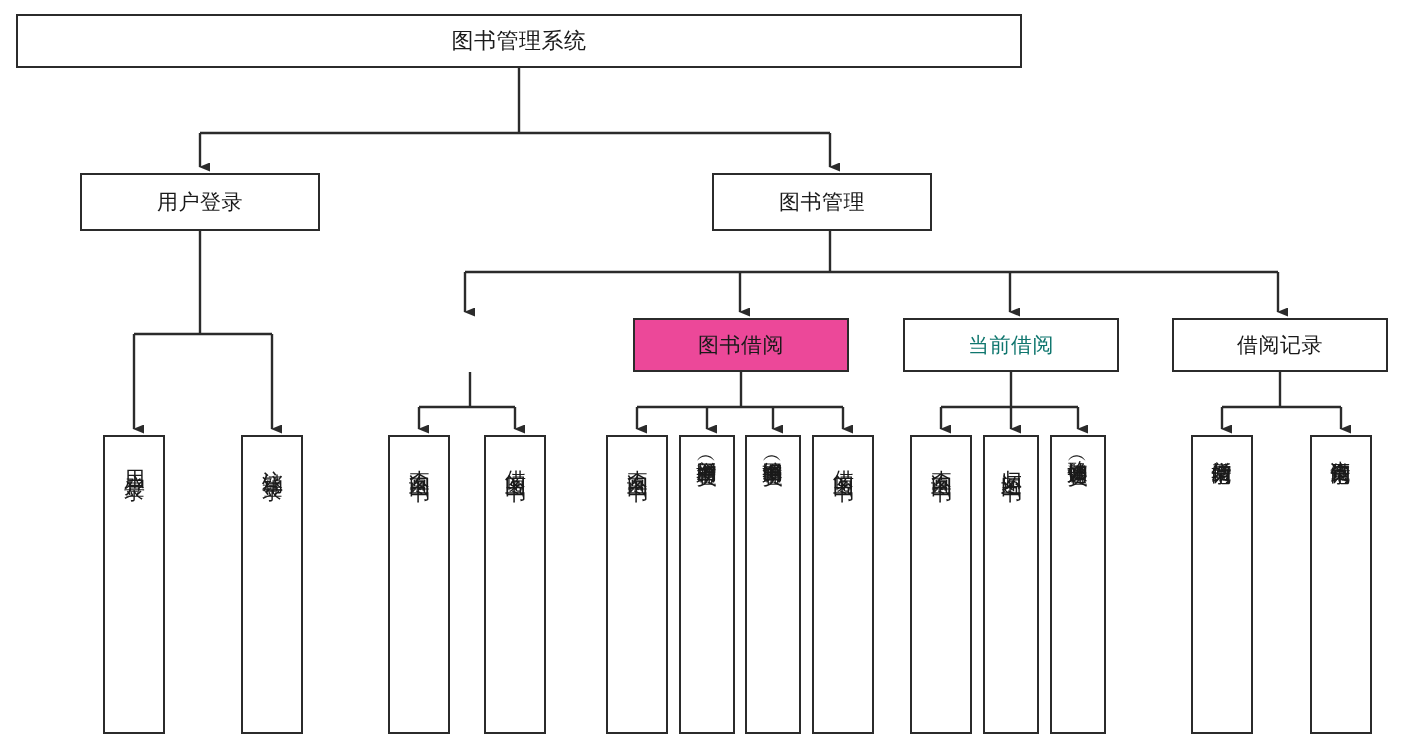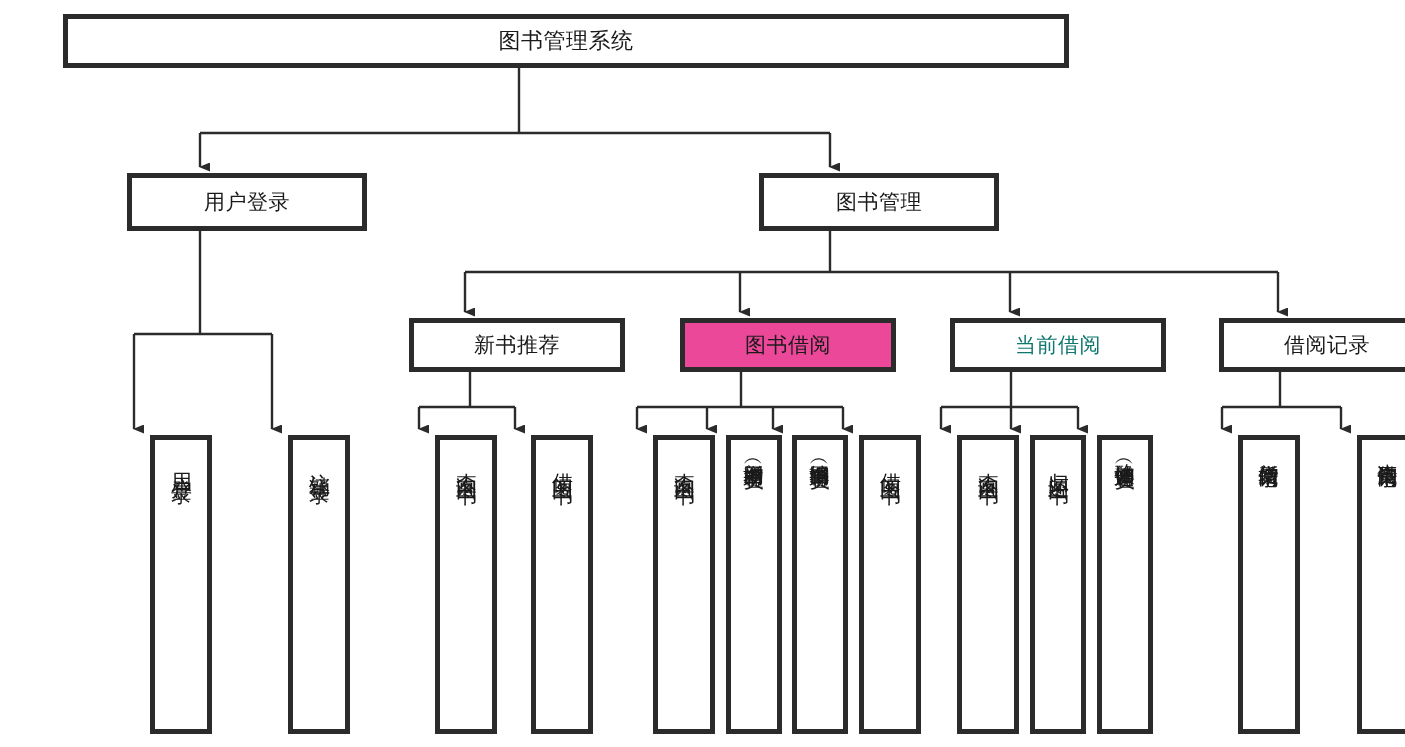--- a/index.html
+++ b/index.html
@@ -23,26 +23,25 @@
     left: 0;
     top: 0;
     width: 1405px;
     height: 747px;
     pointer-events: none;
   }
   .node {
     position: absolute;
     box-sizing: border-box;
     background: #ffffff;
-    border: 5px solid #b91c1c;
+    border: 2px solid #b91c1c;
     display: flex;
     align-items: center;
     justify-content: center;
     color: #1a1a1a;
-    margin-left: 47px;
   }
   .node-label {
     display: block;
     text-align: center;
     line-height: 1.18;
     white-space: nowrap;
   }
   
   .node.horiz .node-label {
     font-size: 21px;
@@ -138,27 +137,24 @@
     </g>
   </svg>
 
   <div class="node root horiz" style="left: 16px; top: 14px; width: 1006px; height: 54px; background: rgb(255, 255, 255); border-color: rgb(43, 43, 43); color: rgb(26, 26, 26);">
     <span class="node-label">图书管理系统</span>
   </div>
 
   <div class="node horiz" style="left: 80px; top: 173px; width: 240px; height: 58px; background: rgb(255, 255, 255); border-color: rgb(43, 43, 43); color: rgb(26, 26, 26);">
     <span class="node-label">用户登录</span>
   </div>
-  <div class="node horiz" style="left: 712px; top: 173px; width: 240px; height: 58px; background: rgb(255, 255, 255); border-color: rgb(43, 43, 43); color: rgb(26, 26, 26);">
+  <div class="node horiz" style="left: 712px; top: 173px; width: 220px; height: 58px; background: rgb(255, 255, 255); border-color: rgb(43, 43, 43); color: rgb(26, 26, 26);">
     <span class="node-label">图书管理</span>
   </div>
 
-  <div class="node horiz" style="left: 362px; top: 318px; width: 216px; height: 54px; background: rgb(255, 255, 255); border-color: rgb(43, 43, 43); color: rgb(26, 26, 26);">
-    <span class="node-label">新书推荐</span>
-  </div>
   <div class="node horiz" style="left: 633px; top: 318px; width: 216px; height: 54px; background: #ec4899; border-color: rgb(43, 43, 43); color: rgb(26, 26, 26);">
     <span class="node-label">图书借阅</span>
   </div>
   <div class="node horiz" style="left: 903px; top: 318px; width: 216px; height: 54px; background: rgb(255, 255, 255); border-color: rgb(43, 43, 43); color: #0f766e;">
     <span class="node-label">当前借阅</span>
   </div>
   <div class="node horiz" style="left: 1172px; top: 318px; width: 216px; height: 54px; background: rgb(255, 255, 255); border-color: rgb(43, 43, 43); color: rgb(26, 26, 26);">
     <span class="node-label">借阅记录</span>
   </div>
 

